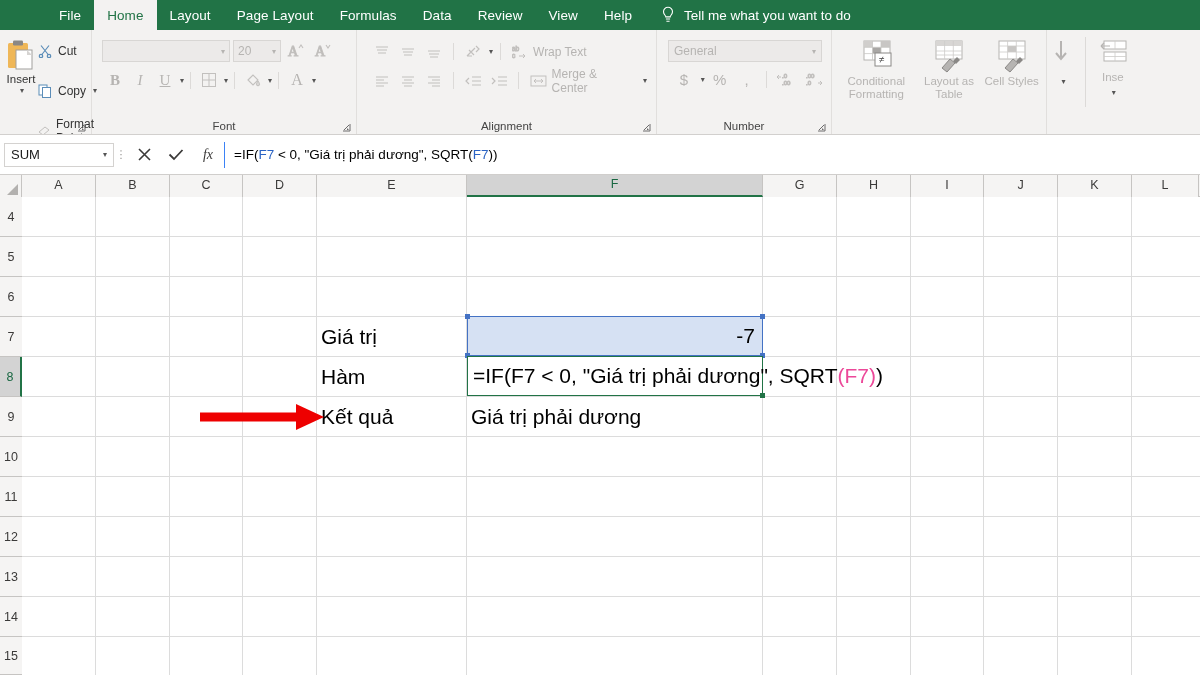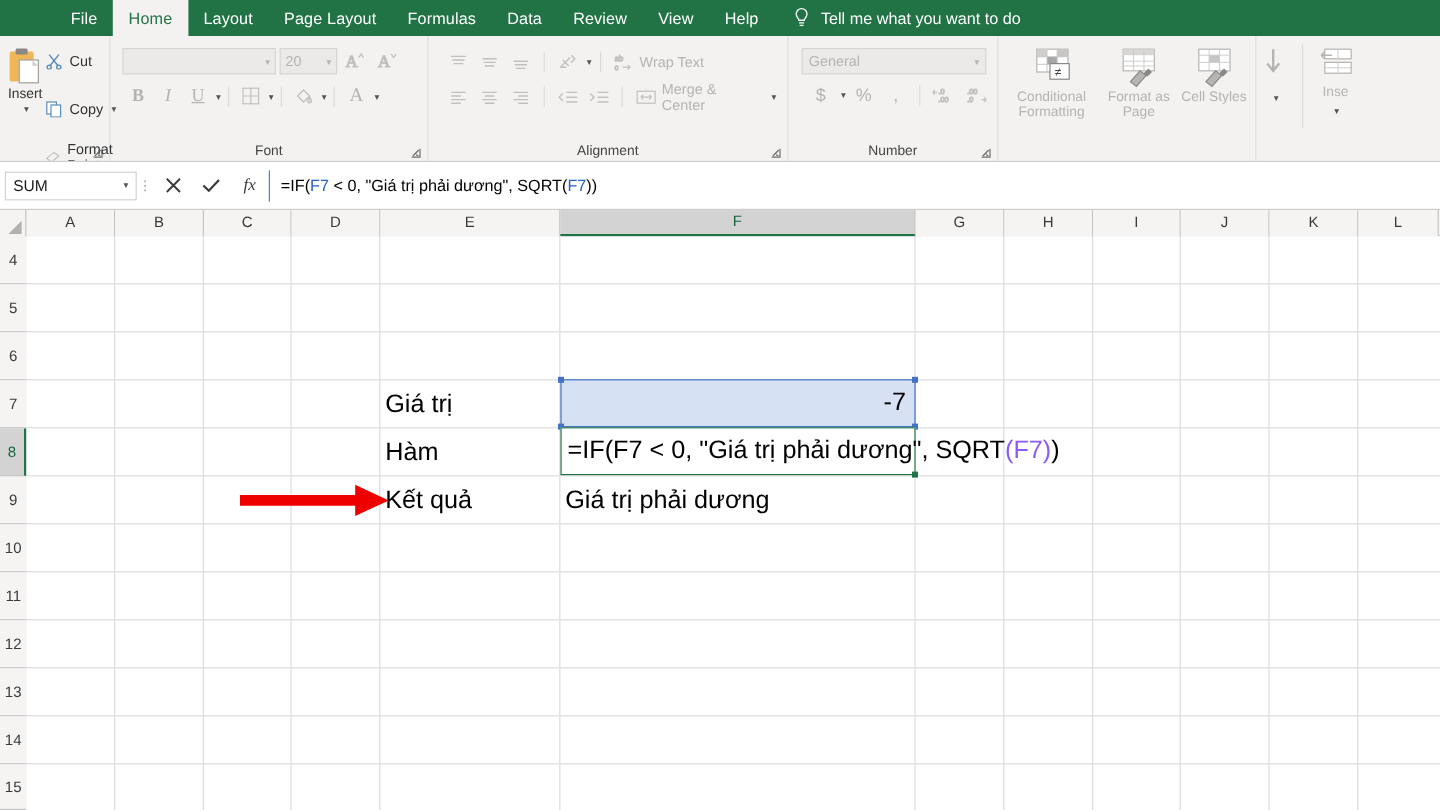--- a/index.html
+++ b/index.html
@@ -223,21 +223,21 @@
     content: ""; position: absolute; right: -3px; bottom: -3px;
     width: 5px; height: 5px; background: #217346;
   }
   .editlayer {
     position: absolute;
     font-size: 21px; color: #000;
     display: flex; align-items: center;
     white-space: nowrap;
     padding-left: 5px;
   }
-  .ref-red { color: #8b5cf6; }
+  .ref-red { color: #ec4899; }
 
   
   .arrow-ann { position: absolute; }
 </style>
 </head>
 <body>
 
 <div class="app">
 
   <div class="tabbar">
@@ -539,21 +539,21 @@
           <span>Conditional Formatting</span>
         </div>
         <div class="stylebtn" style="width:66px">
           <svg width="42" height="34" viewBox="0 0 42 34">
             <rect x="8" y="2" width="26" height="18" fill="#fff" stroke="#b6b4b2" stroke-width="1"></rect>
             <rect x="8" y="2" width="26" height="5" fill="#d8d6d4"></rect>
             <path d="M8 12h26M8 16h26M16.6 2v18M25.3 2v18" stroke="#cdcbc9" stroke-width=".8"></path>
             <path d="M14 29l8-9 5 4-8 9z" fill="#b6b4b2" stroke="#8a8886" stroke-width="1"></path>
             <path d="M25 22l4-4 3 3-4 4z" fill="#8a8886"></path>
           </svg>
-          <span>Format as Page</span>
+          <span>Layout as Table</span>
         </div>
         <div class="stylebtn" style="width:58px">
           <svg width="42" height="34" viewBox="0 0 42 34">
             <rect x="8" y="2" width="26" height="18" fill="#fff" stroke="#b6b4b2" stroke-width="1"></rect>
             <rect x="16.6" y="7" width="8.7" height="6" fill="#c8c6c4"></rect>
             <path d="M8 7h26M8 13h26M16.6 2v18M25.3 2v18" stroke="#cdcbc9" stroke-width=".8"></path>
             <path d="M14 29l8-9 5 4-8 9z" fill="#b6b4b2" stroke="#8a8886" stroke-width="1"></path>
             <path d="M25 22l4-4 3 3-4 4z" fill="#8a8886"></path>
           </svg>
           <span>Cell Styles</span>

